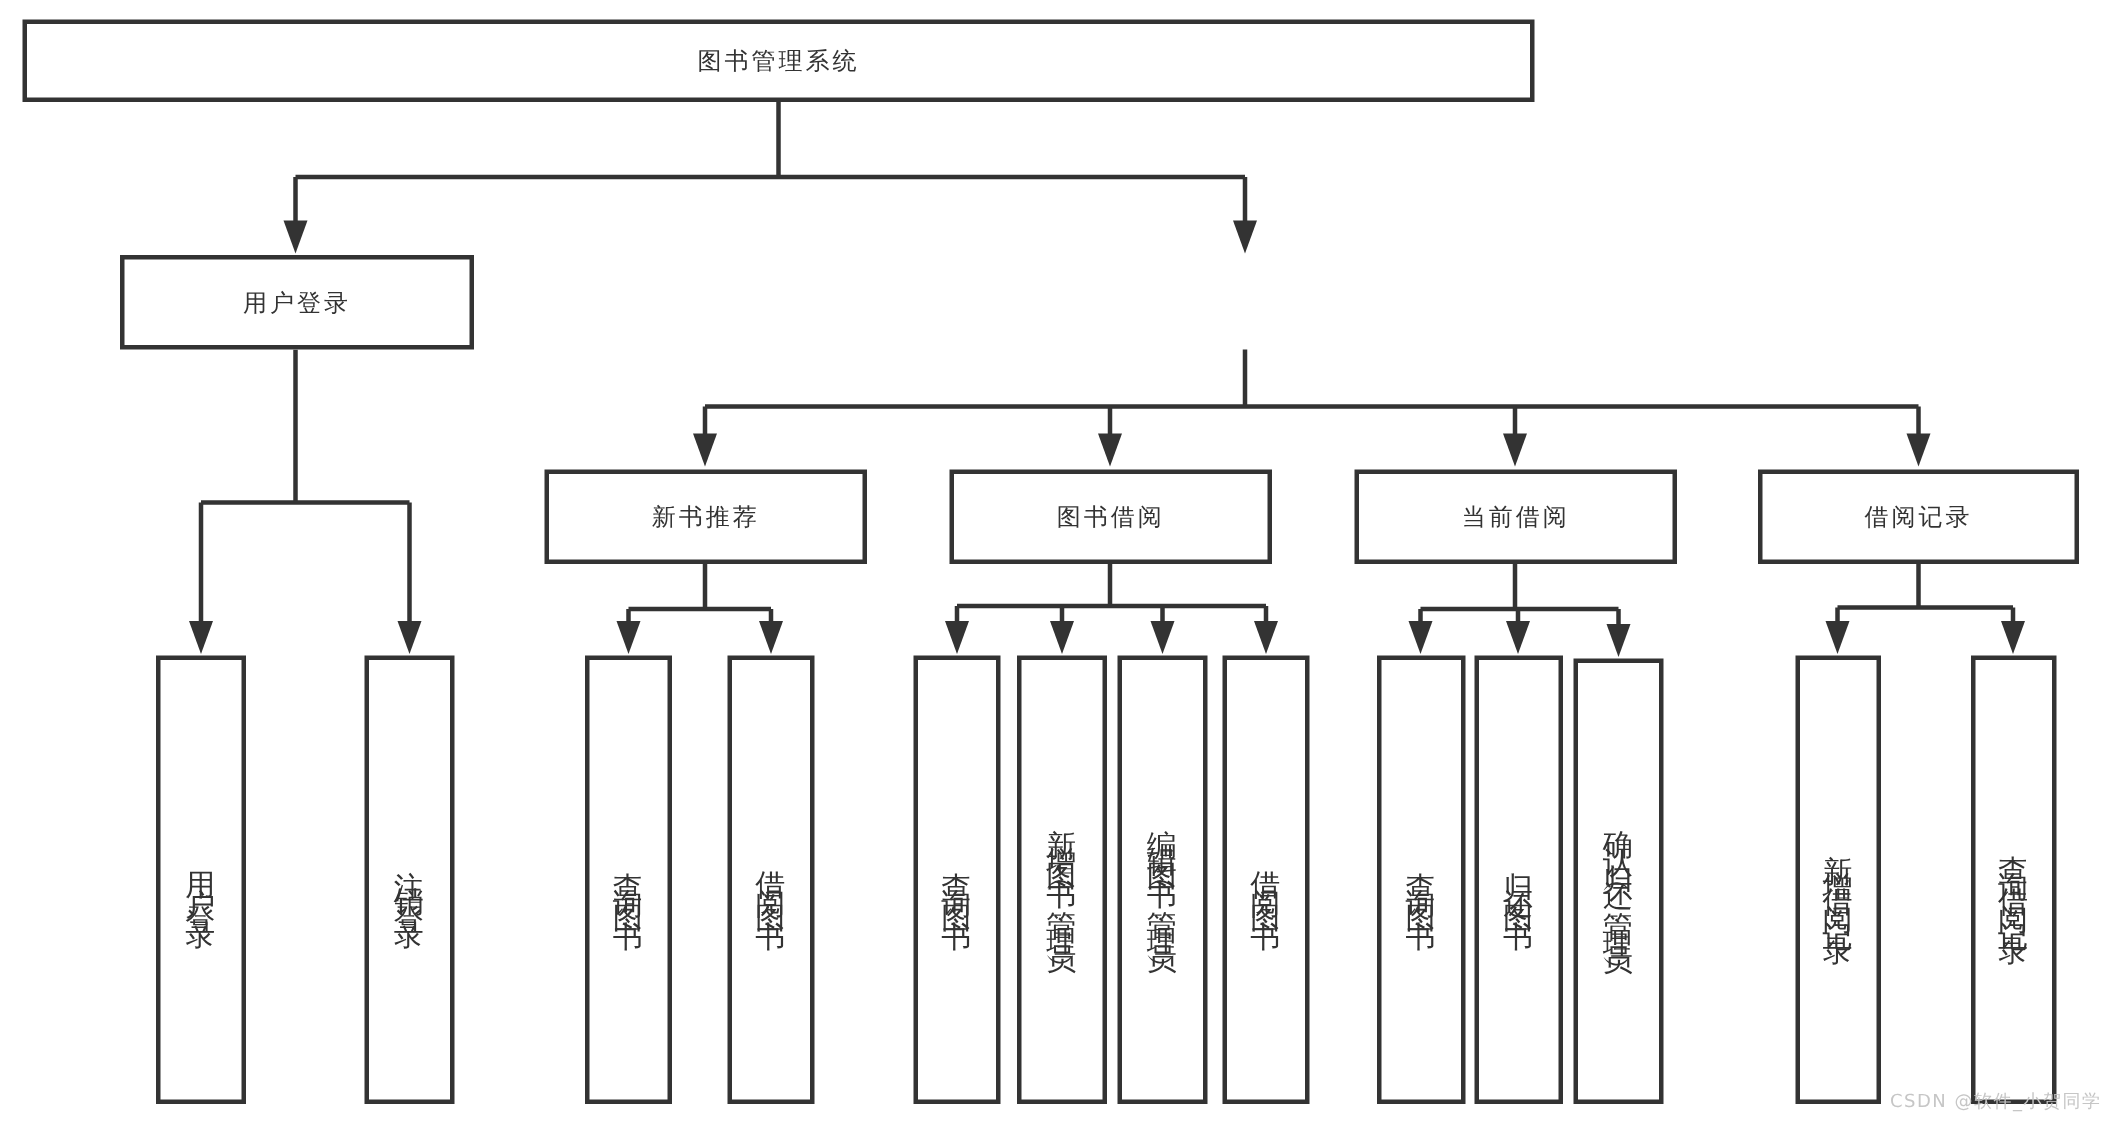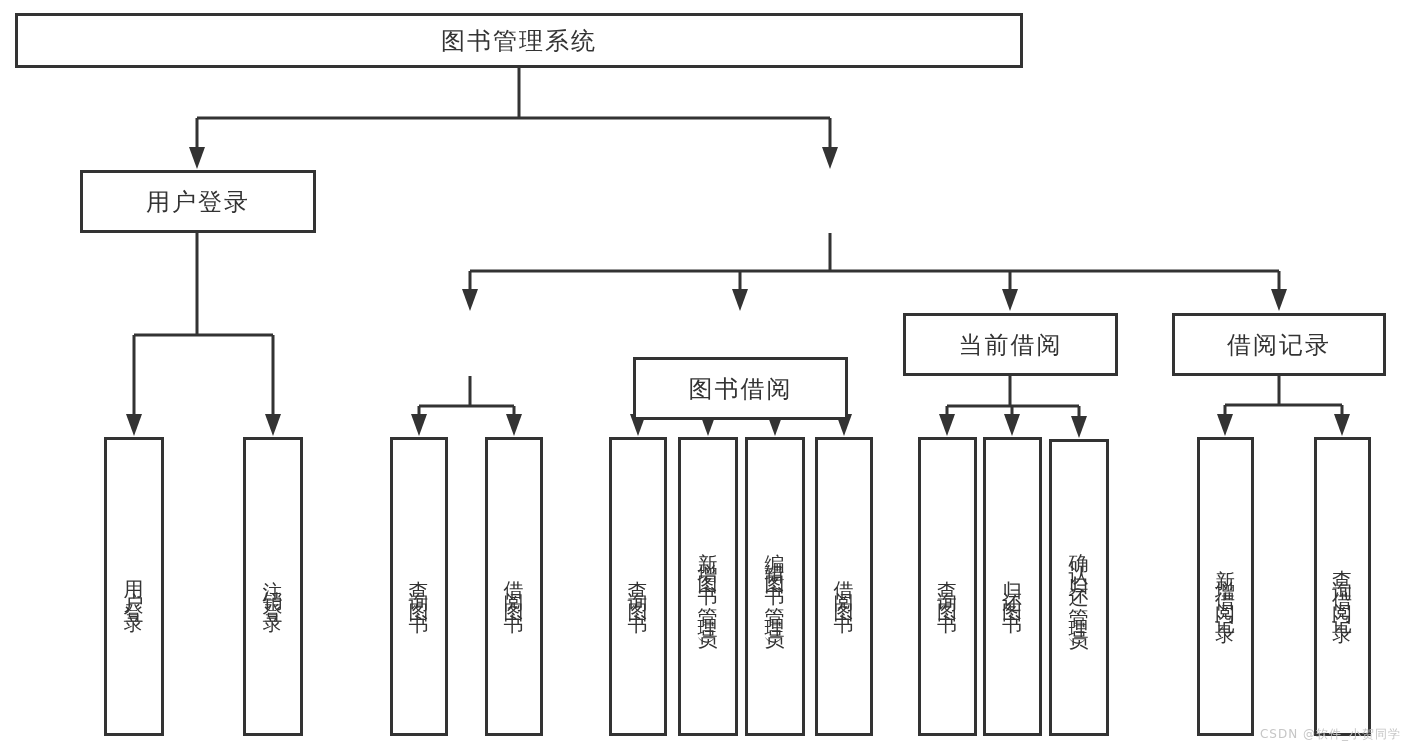--- a/index.html
+++ b/index.html
@@ -22,21 +22,21 @@
   .wires .ah{fill:var(--line-color);stroke:none;}
   .hbox,.vbox{
     position:absolute;
     box-sizing:border-box;
     border:3px solid var(--line-color);
     background:var(--box-bg);
     display:flex;align-items:center;justify-content:center;
     color:var(--text-color);
   }
   .hbox span{
-    font-size:24px;letter-spacing:2px;line-height:1;white-space:nowrap;
+    font-size:16px;letter-spacing:2px;line-height:1;white-space:nowrap;
   }
   .vbox span{
     writing-mode:vertical-rl;
     text-orientation:mixed;
     font-size:20px;
     letter-spacing:11px;
     line-height:1;
     color:var(--text-color);
   }
   .watermark{
@@ -85,21 +85,24 @@
   </svg>
 
   <div class="hbox" style="left:15px;top:13px;width:1008px;height:55px;">
     <span>图书管理系统</span>
   </div>
 
   <div class="hbox" style="left:80px;top:170px;width:236px;height:63px;">
     <span>用户登录</span>
   </div>
 
-  <div class="hbox" style="left:633px;top:313px;width:215px;height:63px;margin-top:44px;">
+  <div class="hbox" style="left:363px;top:313px;width:215px;height:63px;">
+    <span>新书推荐</span>
+  </div>
+  <div class="hbox" style="left:633px;top:313px;width:215px;height:63px;">
     <span>图书借阅</span>
   </div>
   <div class="hbox" style="left:1172px;top:313px;width:214px;height:63px;">
     <span>借阅记录</span>
   </div>
   <div class="hbox" style="left:903px;top:313px;width:215px;height:63px;">
     <span>当前借阅</span>
   </div>
 
   <div class="vbox" style="left:104px;top:437px;width:60px;height:299px;">

